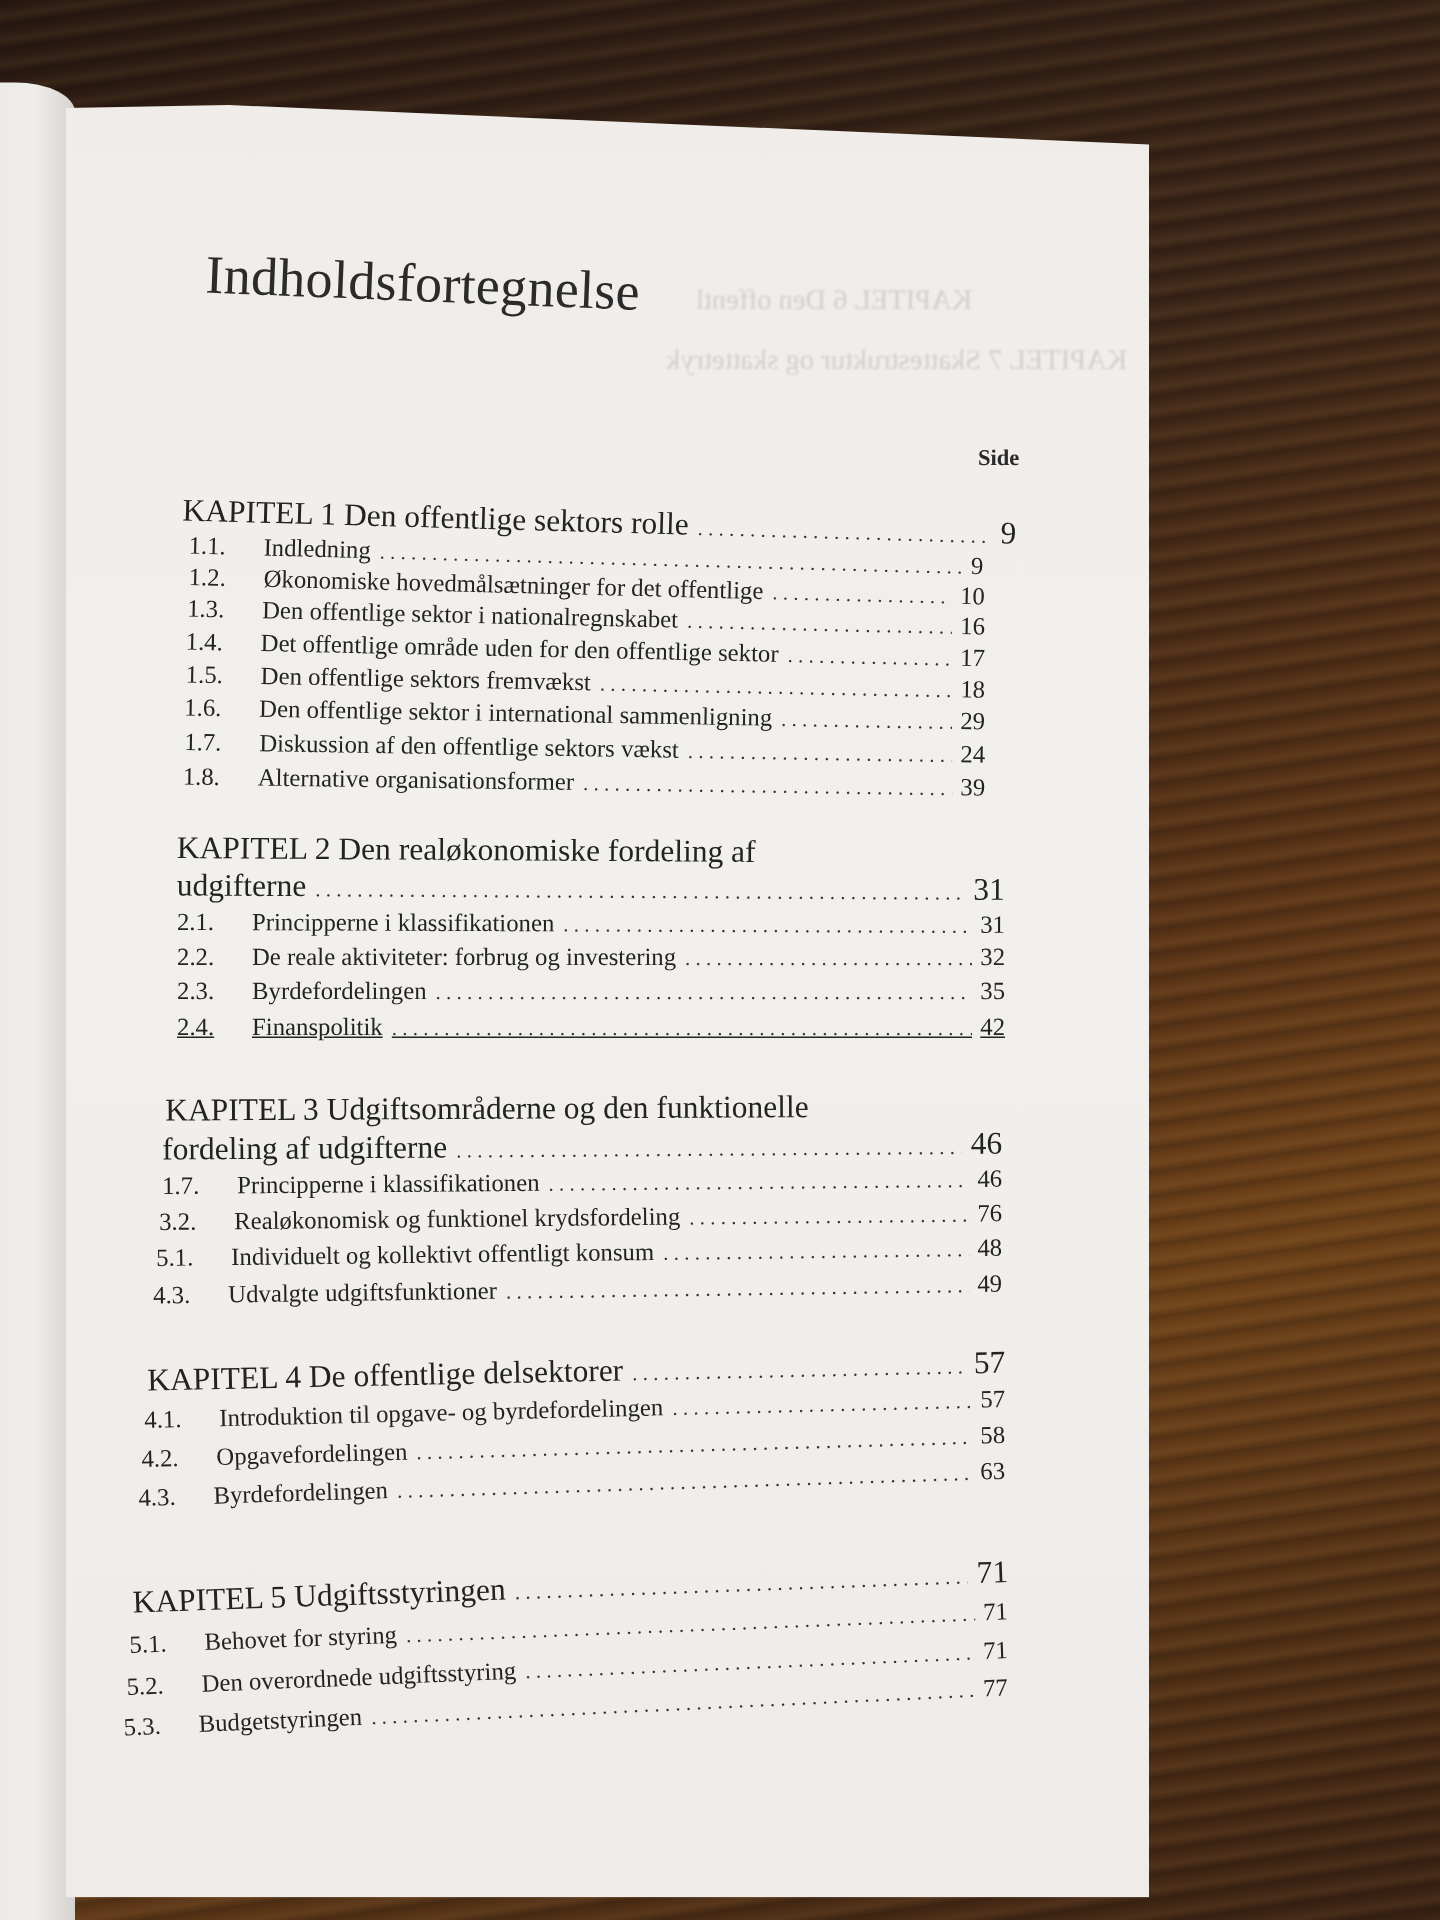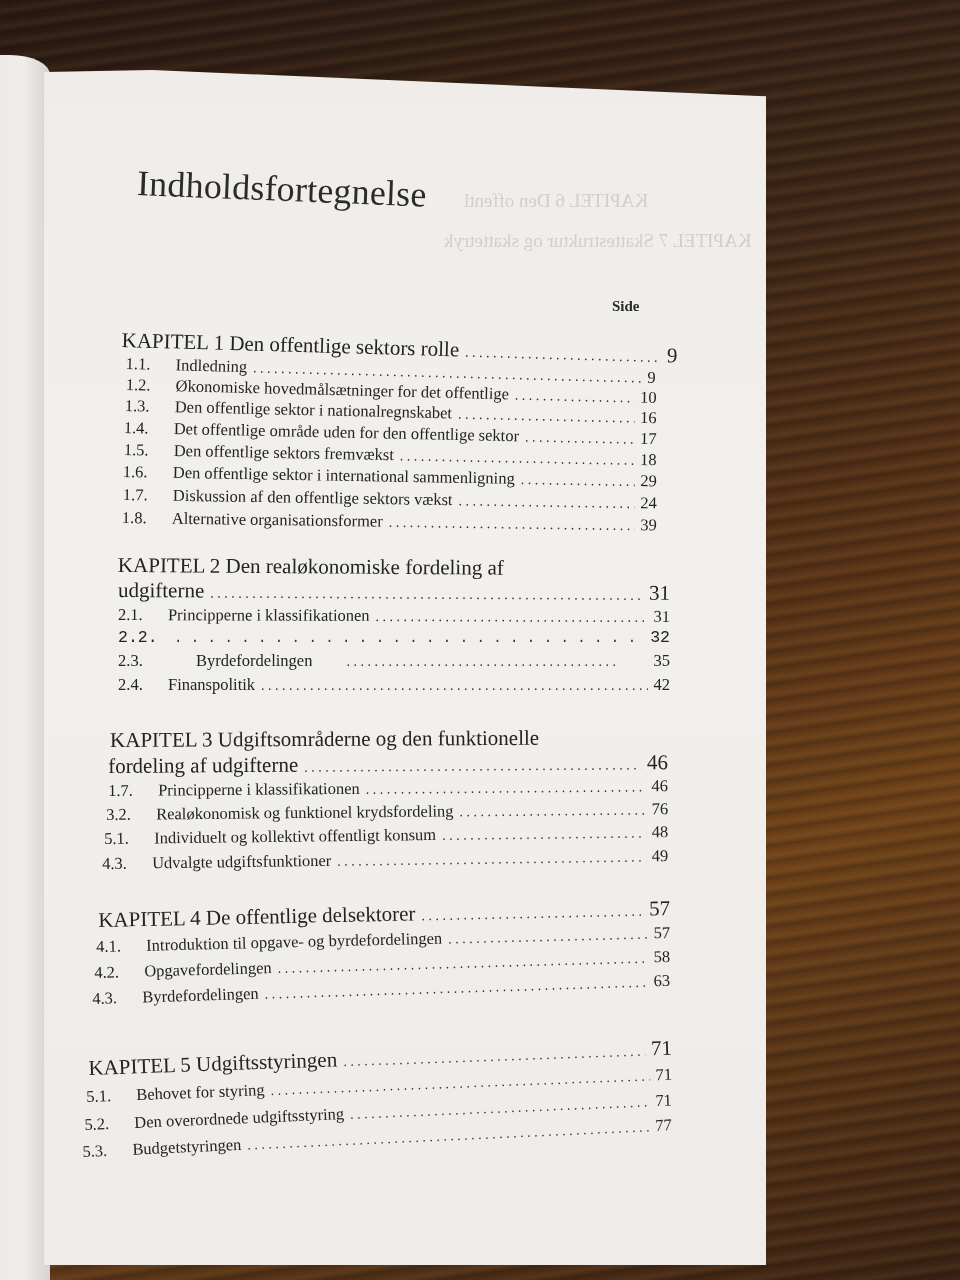--- a/index.html
+++ b/index.html
@@ -23,21 +23,21 @@
   }
   .ghost {
     position:absolute; color:#b9b5b2; opacity:0.55; font-size:19px; transform: scaleX(-1);
     filter: blur(0.6px); white-space:nowrap;
   }
   .toc-title {
     position:absolute; left:94px; top:92px; font-size:36px; color:#2b2b2b;
     transform: rotate(2.3deg); transform-origin: 0 0; letter-spacing:0.2px;
   }
   .side-label {
-    position:absolute; left:568px; top:228px; font-size:15px; font-weight:bold; color:#2a2a2a;
+    position:absolute; left:608px; top:228px; font-size:15px; font-weight:bold; color:#2a2a2a;
   }
   .row {
     position:absolute; display:flex; align-items:baseline; white-space:nowrap; color:#232323;
   }
   .num { display:inline-block; }
   .label { display:inline-block; }
   .dots { flex:1; overflow:hidden; color:#333; letter-spacing:4px; margin:0 6px; font-size:14px; }
   .dots::before { content:". . . . . . . . . . . . . . . . . . . . . . . . . . . . . . . . . . . . . . . . . . . . . . . . . . . . . . . . . . . . . . . . . . . . . . . . . . . . . . . ."; letter-spacing:0; }
   .page-num { display:inline-block; text-align:right; }
   .chap { font-size:21px; }
@@ -120,32 +120,33 @@
     <span class="label">udgifterne</span>
     <span class="dots"></span>
     <span class="page-num">31</span>
   </div>
   <div class="row sub" style="left:74px; top:535px; width:552px; transform:rotate(0.2deg); transform-origin:0 0;">
     <span class="num">2.1.</span>
     <span class="label">Principperne i klassifikationen</span>
     <span class="dots"></span>
     <span class="page-num">31</span>
   </div>
-  <div class="row sub" style="left:74px; top:558px; width:552px;font-family:Liberation Mono, monospace;">
+  <div class="row sub" style="left:74px; top:558px; width:552px;">
     <span class="num">2.2.</span>
+    <span class="label">De reale aktiviteter: forbrug og investering</span>
     <span class="dots"></span>
     <span class="page-num">32</span>
   </div>
-  <div class="row sub" style="left:74px; top:581px; width:552px;gap:28px;">
+  <div class="row sub" style="left:74px; top:581px; width:552px;">
     <span class="num">2.3.</span>
     <span class="label">Byrdefordelingen</span>
     <span class="dots"></span>
     <span class="page-num">35</span>
   </div>
-  <div class="row sub" style="left:74px; top:605px; width:552px;">
+  <div class="row sub" style="left:74px; top:605px; width:552px;text-decoration:underline;">
     <span class="num">2.4.</span>
     <span class="label">Finanspolitik</span>
     <span class="dots"></span>
     <span class="page-num">42</span>
   </div>
 
   <div class="row chap" style="left:66px; top:658px; transform:rotate(-0.3deg); transform-origin:0 0;">
     <span class="label">KAPITEL 3  Udgiftsområderne og den funktionelle</span>
   </div>
   <div class="row chap-line2" style="left:64px; top:684px; width:560px; transform:rotate(-0.4deg); transform-origin:0 0;">

